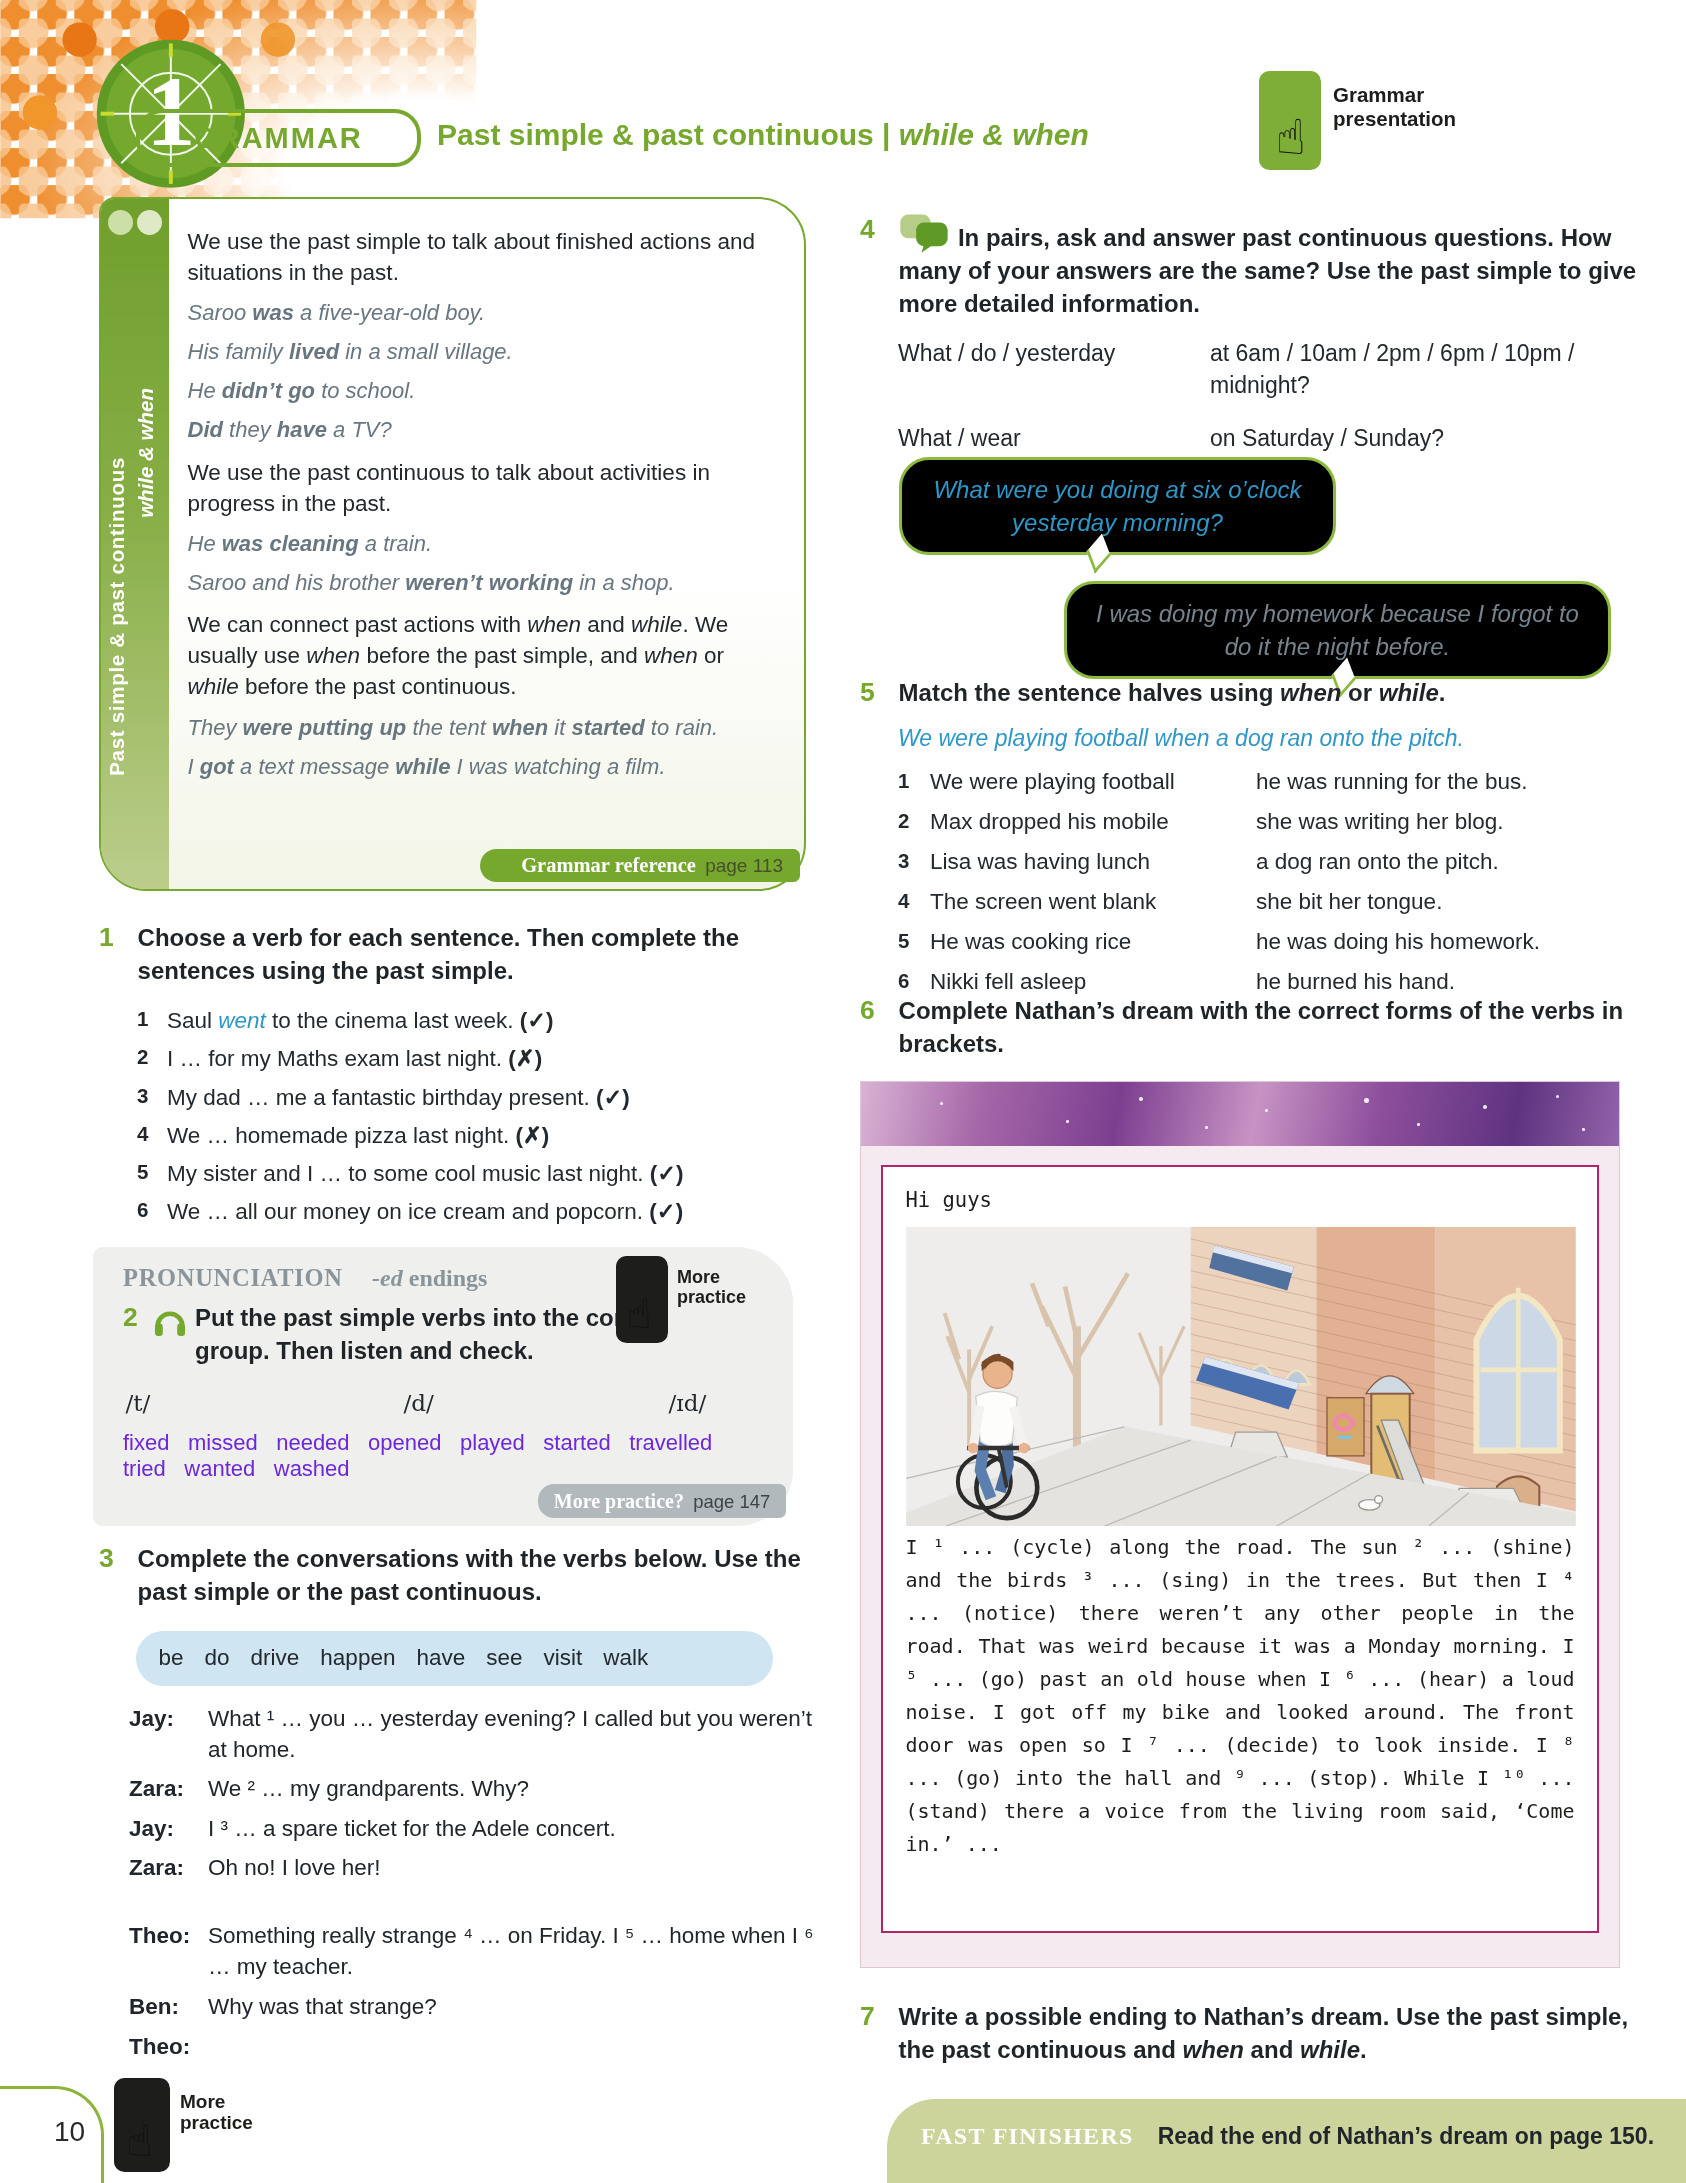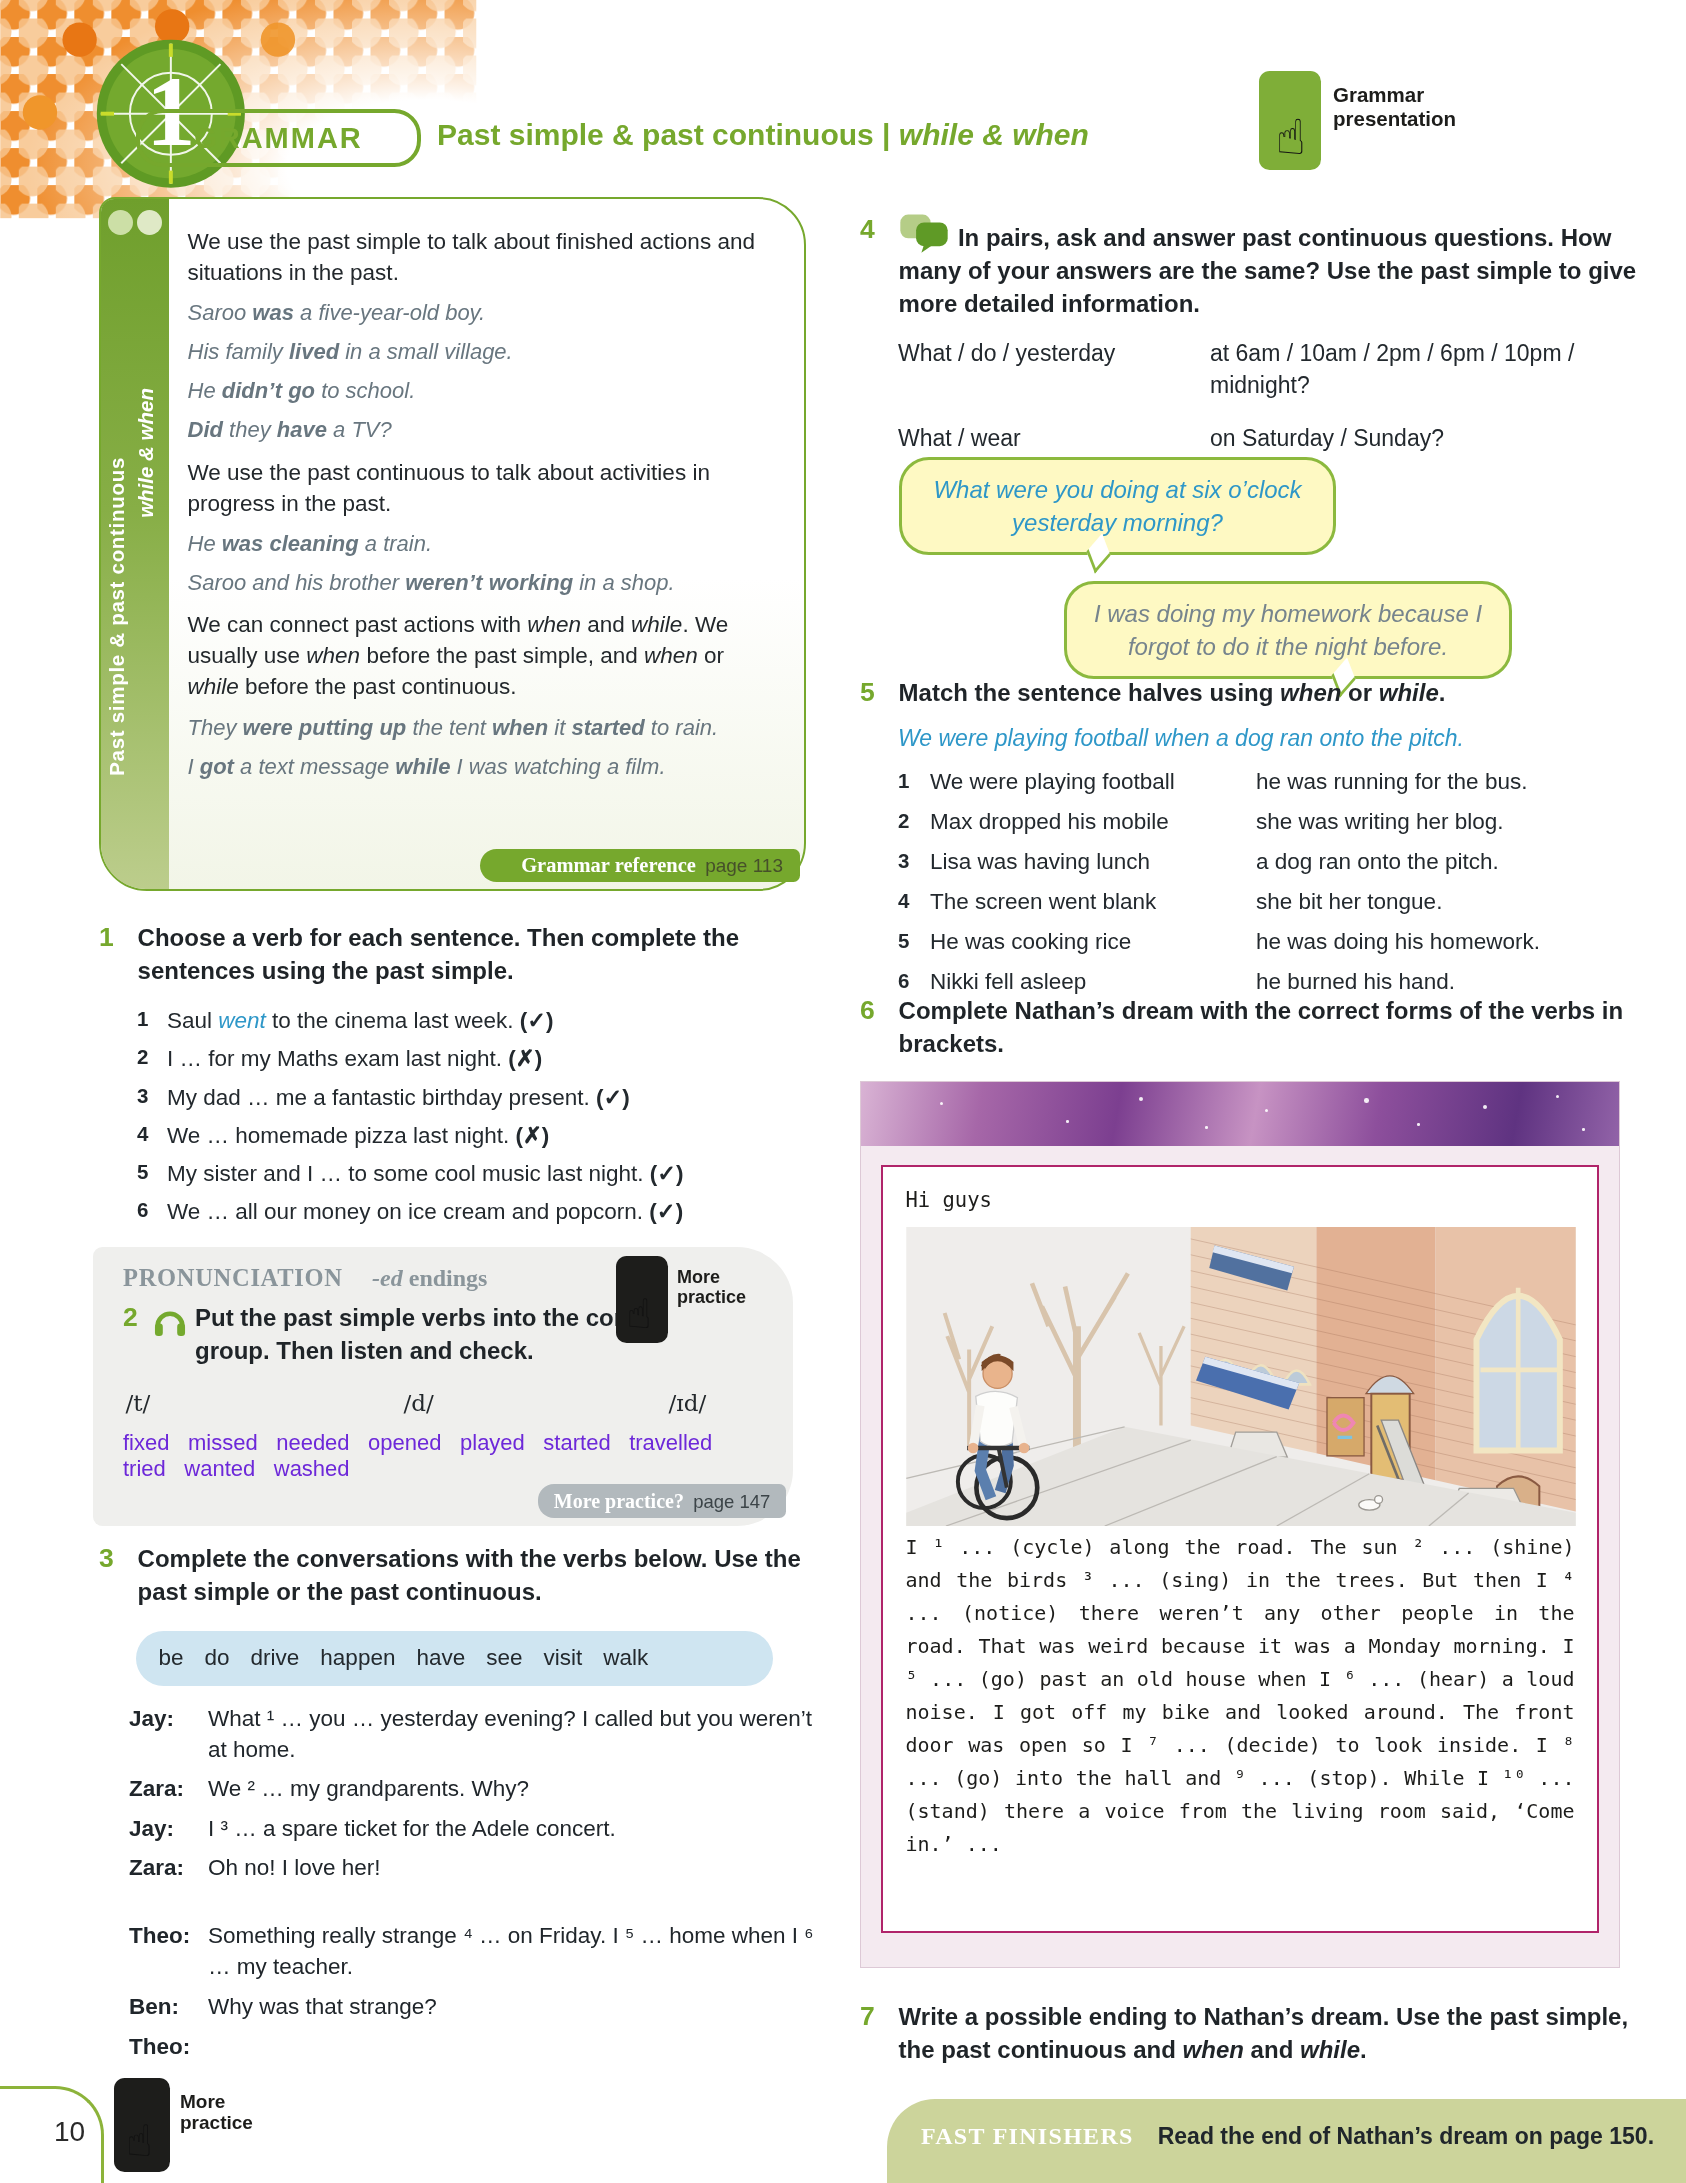--- a/index.html
+++ b/index.html
@@ -83,27 +83,27 @@
                border-top:3.3px solid #8cb33a;border-right:3.3px solid #8cb33a;border-top-right-radius:49px;}
   .page-num{position:absolute;left:54px;top:2116px;font-size:28px;color:#2a2a2a;}
   .bottom-mp{position:absolute;left:114px;top:2078px;width:218px;height:106px;}
   .bottom-mp .tablet-dark{width:56px;height:94px;}
   .bottom-mp .mp-label{left:66px;top:13.2px;font-size:19px;}
   
   .ex4{left:860px;top:213px;width:781px;}
   .bubble-icon{display:inline-block;vertical-align:-6.6px;margin-right:9.3px;}
   .prompts{display:grid;grid-template-columns:312px 1fr;row-gap:21px;margin-top:17px;margin-left:38px;
            font-size:23px;line-height:32px;color:#23292e;}
-  .bubble{position:absolute;border:3.3px solid #8cb93e;border-radius:30px;background:#fef9c3;box-sizing:border-box;
+  .bubble{position:absolute;border:3.3px solid #8cb93e;border-radius:30px;background:#000000;box-sizing:border-box;
           padding:13.2px 22.5px;font-size:24px;line-height:33px;font-style:italic;text-align:center;}
   .bubble::after{content:'';position:absolute;bottom:-12.6px;width:20px;height:20px;background:#fff;
           border-right:3.3px solid #8cb93e;border-bottom:3.3px solid #8cb93e;transform:rotate(55deg) skew(14deg,14deg);}
   .bubble1{left:899px;top:457px;width:437px;color:#2e97c8;}
   .bubble1::after{left:185px;}
-  .bubble2{left:1064px;top:581px;width:448px;color:#76848d;}
+  .bubble2{left:1064px;top:581px;width:547px;color:#76848d;}
   .bubble2::after{left:265px;}
   
   .ex5{left:860px;top:676px;width:781px;}
   .ex5-example{margin:16px 0 17px 38px;color:#2e97c8;font-style:italic;font-size:23px;}
   .match{display:grid;grid-template-columns:32px 326px 1fr;row-gap:14px;margin-left:38px;font-size:22.5px;color:#23292e;}
   .match .n{font-weight:700;font-size:20.5px;}
   
   .ex6h{left:860px;top:994px;width:781px;}
   .dream-card{position:absolute;left:860px;top:1081px;width:760px;height:887px;background:#f4eaf0;
               border:0.7px solid #ddc9d6;box-sizing:border-box;}

